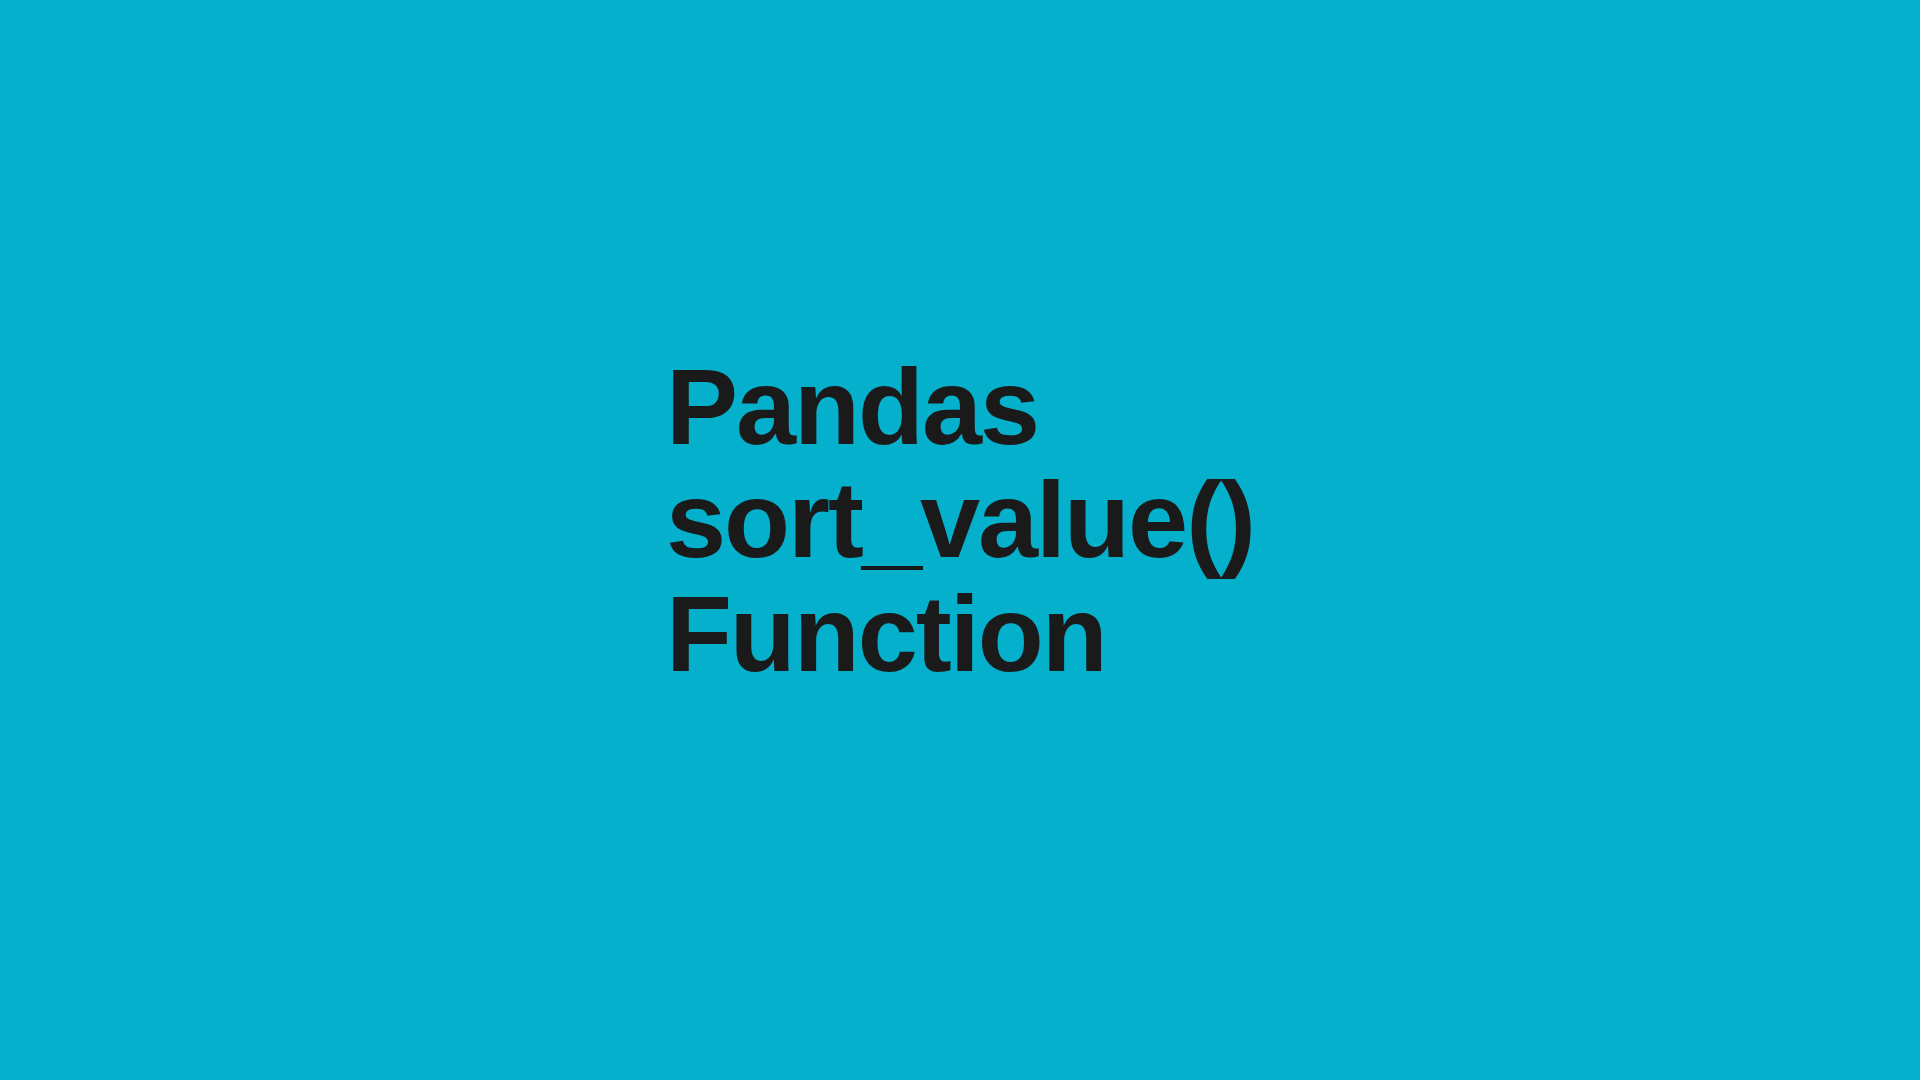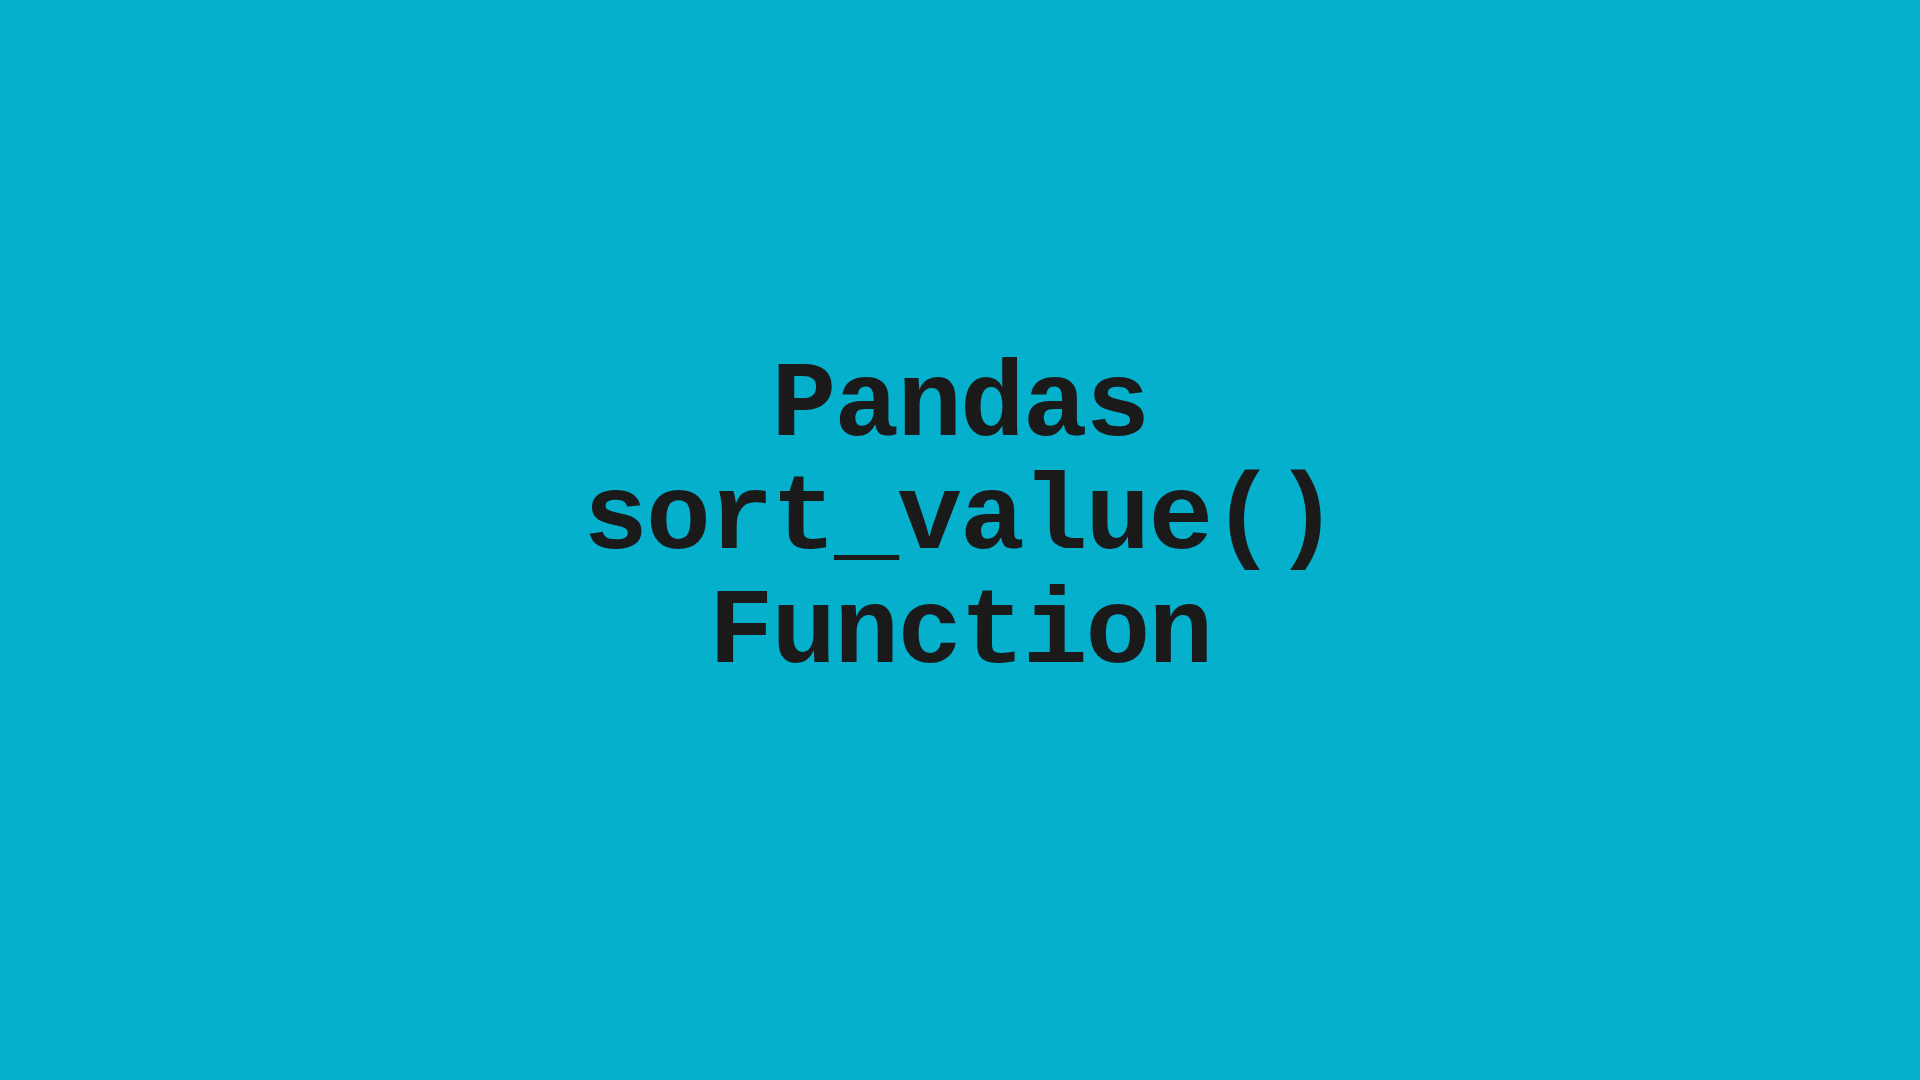--- a/index.html
+++ b/index.html
@@ -13,26 +13,25 @@
       background-color: #05b0cc;
       display: flex;
       align-items: center;
       justify-content: center;
       font-family: -apple-system, BlinkMacSystemFont, "Segoe UI", Helvetica, Arial, sans-serif;
     }
     .title-text {
       color: #1a1a1a;
       font-size: 108px;
       font-weight: 700;
-      text-align: center;
+      text-align: left;
       line-height: 1.05;
       letter-spacing: -2px;
       white-space: pre-line;
       margin-top: -40px;
-      font-family: Liberation Mono, monospace;
     }
   </style>
 </head>
 <body>
 
 <div class="title-text"><span>Pandas</span>
 <span>sort_value()</span>
 <span>Function</span></div>
 
 </body></html>

